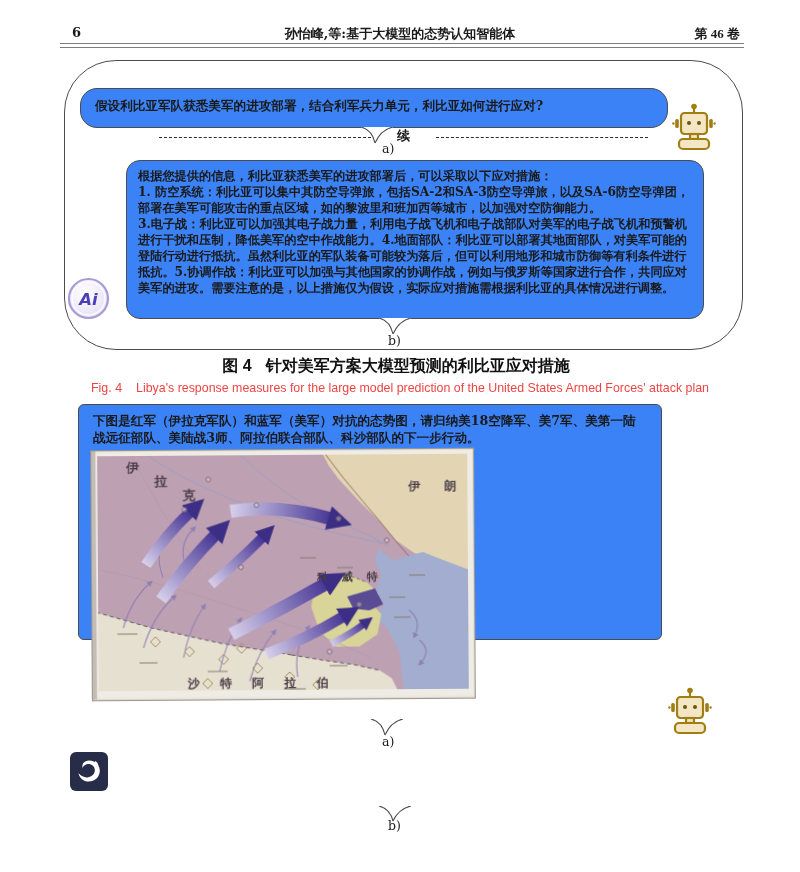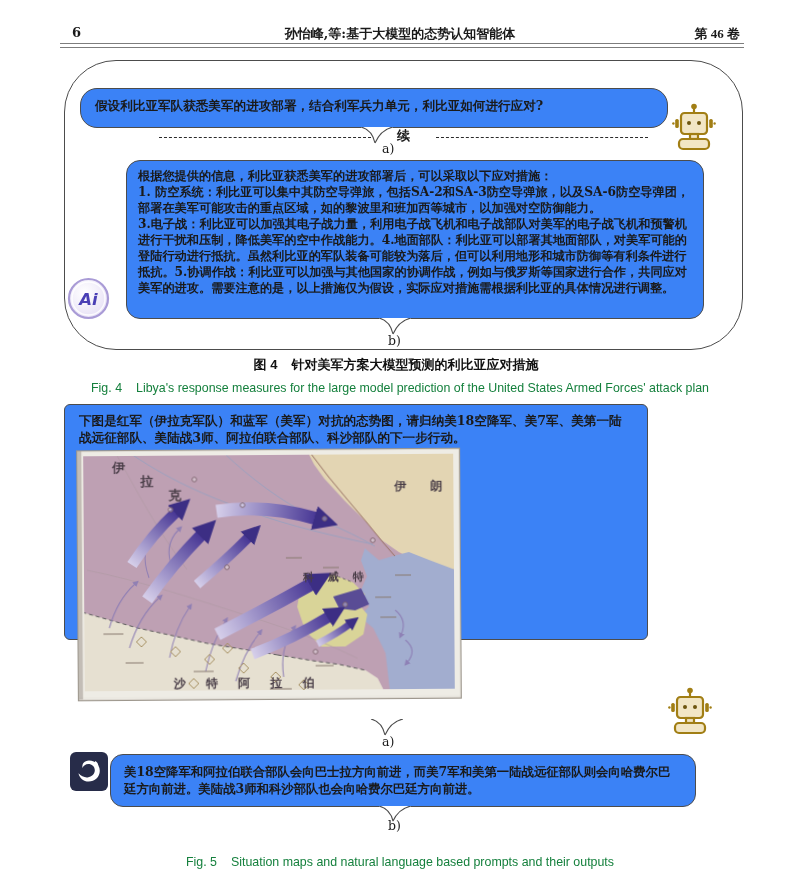--- a/index.html
+++ b/index.html
@@ -18,31 +18,31 @@
     border:1.2px solid #4c4c4c;border-radius:52px;background:#fff;}
   .cont-row{position:absolute;left:0;right:0;top:66px;display:flex;align-items:center;justify-content:center;gap:26px;}
   .dashes{width:212px;border-top:1.6px dashed #2b2b2b;height:0;margin-top:2px;}
   .cont-label{font-size:13px;font-weight:700;}
   .bubble{position:absolute;background:#3b82f6;border:1.15px solid #4c4c4c;box-sizing:border-box;}
   .q1{left:80px;top:88px;width:588px;height:40px;border-radius:17px;padding:9px 14px 0 14px;
       font-size:12.6px;font-weight:600;}
   .a1{left:110px;top:160px;width:578px;height:159px;border-radius:14px;padding:7px 11px;
       font-size:12.2px;line-height:16px;font-weight:600;margin-left:16px;}
   .a1 p{margin:0;}
-  .q2{left:64px;top:404px;width:584px;height:236px;border-radius:6px;padding:8px 14px;
+  .q2{left:78px;top:404px;width:584px;height:236px;border-radius:6px;padding:8px 14px;
       font-size:12.6px;font-weight:600;line-height:16.5px;}
   .a2{left:110px;top:754px;width:586px;height:53px;border-radius:13px;padding:8px 13px;
       font-size:12.4px;font-weight:600;line-height:17px;}
   .sublabel{position:absolute;font-size:12.5px;}
   .tail{position:absolute;}
   
   .cap-cn{position:absolute;left:0;right:8px;text-align:center;font-family:"Liberation Sans","DejaVu Sans",sans-serif;
-    font-weight:700;font-size:13px;color:#111;}
+    font-weight:700;font-size:16px;color:#111;}
   .cap-en{position:absolute;left:0;right:0;text-align:center;font-family:"Liberation Sans","DejaVu Sans",sans-serif;
-    font-size:12.4px;color:#15803d;}
+    font-size:12.4px;color:#ef4444;}
   .cap-cn .gap,.cap-en .gap{display:inline-block;width:14px;}
   
   .robot{position:absolute;width:44px;height:54px;}
   .ai-badge{position:absolute;left:67px;top:277px;width:43px;height:43px;}
   .spark{position:absolute;left:70px;top:752px;width:38px;height:39px;}
   
   .mapwrap{position:absolute;left:12px;top:44px;width:384px;height:251px;transform:rotate(-0.4deg);}
   .mapwrap svg{filter:blur(0.35px) saturate(0.92) contrast(0.97);}
   .mlabel{font-family:"DejaVu Serif",serif;font-weight:700;fill:#473a45;}
 </style>
@@ -289,28 +289,22 @@
   <span class="sublabel" style="left:382px;top:734px;position:absolute">a)</span>
 
   <svg class="spark" viewBox="0 0 38 39">
     <rect x="0" y="0" width="38" height="39" rx="6" fill="#272c49"></rect>
     <g fill="#ffffff">
       <path d="M19,8.5 c6.3,0 10.8,4.4 10.8,10.3 c0,6.3 -4.9,10.8 -11.2,10.8 c-4.9,0 -9.3,-3.4 -10.1,-8.3 c2.5,2.9 5.9,4.4 9.1,4.1 c4.5,-0.4 7.4,-3.7 7.2,-7.4 c-0.2,-3.3 -2.9,-5.9 -6.5,-5.9 c-2.7,0 -4.9,1.7 -5.7,3.9 c-0.5,-1.5 -0.3,-3.2 0.6,-4.7 C14.8,9.5 16.7,8.5 19,8.5 Z"></path>
       <path d="M25.5,9 q3.2,2.1 2.7,5.4 q-2.7,-1.1 -3.8,-3.8 z"></path>
     </g>
   </svg>
 
-  <div class="bubble a2">
-    <span>美18空降军和阿拉伯联合部队会向巴士拉方向前进，而美7军和美第一陆战远征部队则会向哈费尔巴廷方向前进。美陆战3师和科沙部队也会向哈费尔巴廷方向前进。</span>
-  </div>
 
   <svg class="tail" style="left:378px;top:806px" width="34" height="16" viewBox="0 0 34 16">
     <rect x="1" y="0" width="32" height="1.6" fill="#fff"></rect>
     <path d="M1,0 C9,2 13,6.5 15,15 C19,6.5 24,2 33,0 Z" fill="#fff"></path>
     <path d="M1,0 C9,2 13,6.5 15,15 M33,0 C24,2 19,6.5 15,15" fill="none" stroke="#4c4c4c" stroke-width="1.1"></path>
   </svg>
   <span class="sublabel" style="left:388px;top:818px;position:absolute">b)</span>
 
-  <div class="cap-en" style="top:855px">
-    <span>Fig. 5</span><span class="gap"></span><span>Situation maps and natural language based prompts and their outputs</span>
-  </div>
 
 </div>
 
 </body></html>

